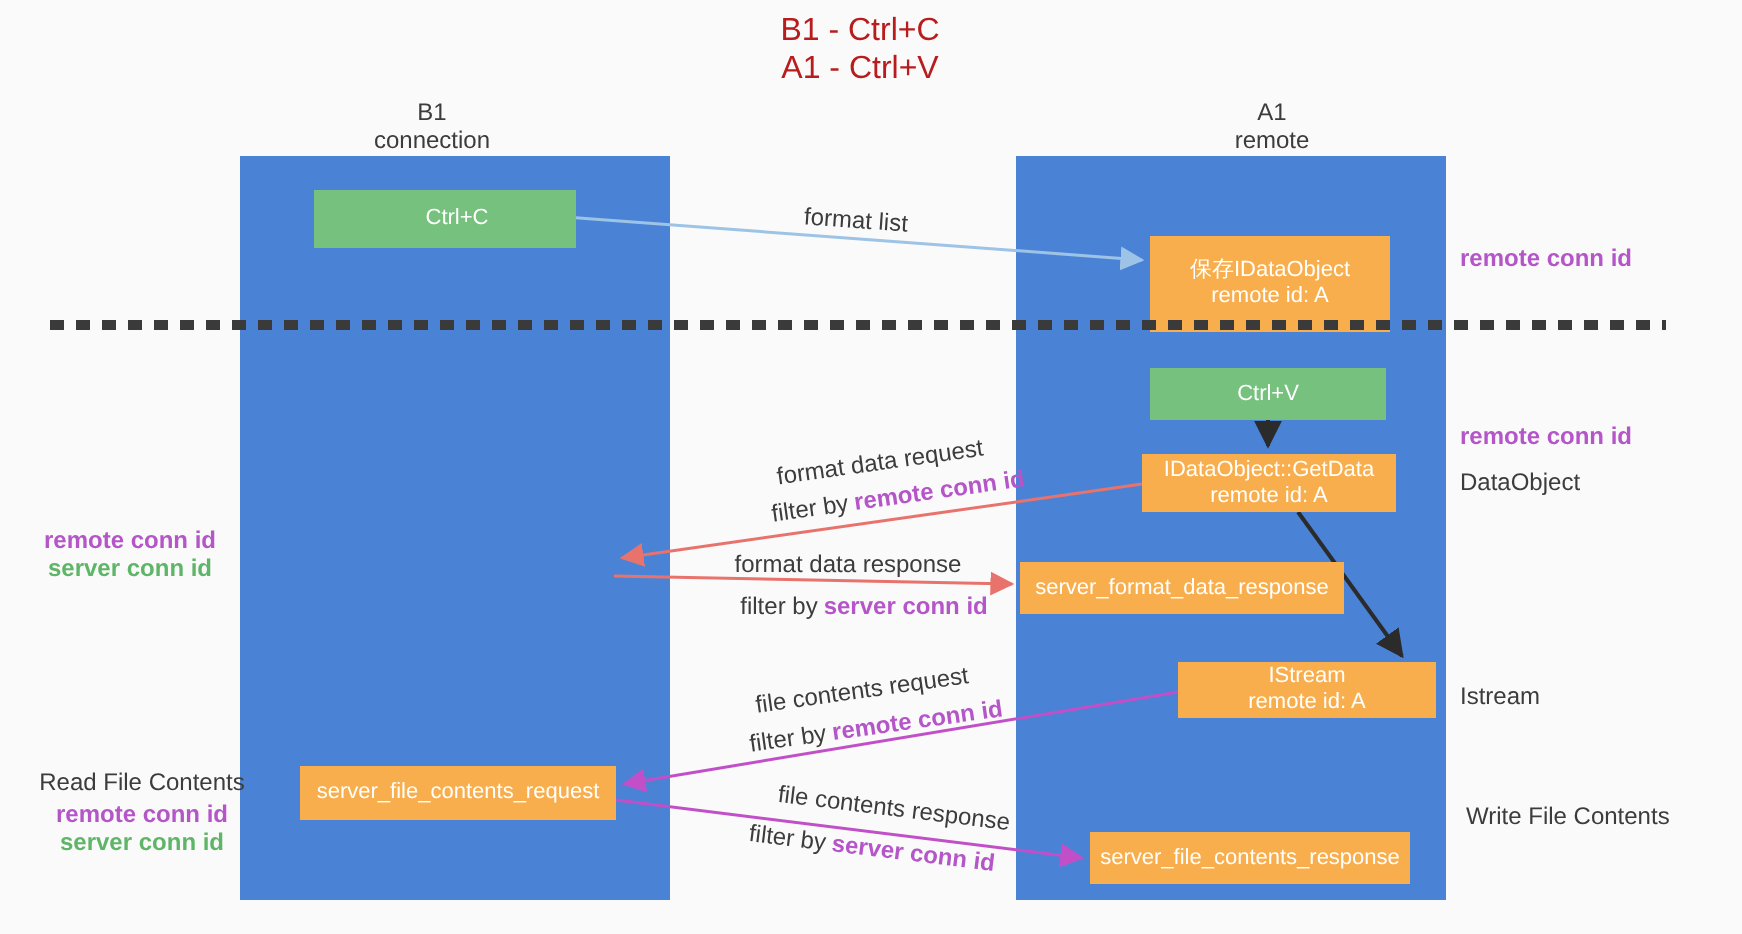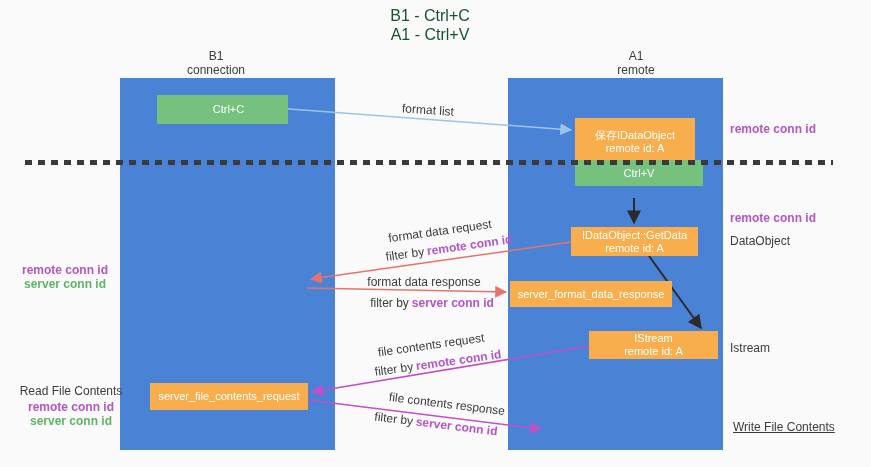--- a/index.html
+++ b/index.html
@@ -5,21 +5,21 @@
   :root{
     --bg:#fafafa; --lane-blue:#4a83d6; --box-orange:#f9ae4d; --box-green:#76c17d;
     --arrow-blue:#9dc3e6; --arrow-salmon:#e8736c; --arrow-magenta:#c150c8; --arrow-black:#2b2b2b;
     --text-dark:#3c3c3c; --text-purple:#b455c8; --text-green:#5fb567; --dash-color:#3a3a3a;
   }
   html,body{margin:0;padding:0;}
   .canvas{position:relative;width:871px;height:467px;background:var(--bg);
     font-family:"Liberation Sans",sans-serif;color:var(--text-dark);overflow:hidden;}
   .abs{position:absolute;}
   .title{left:430px;top:6px;transform:translateX(-50%);text-align:center;
-    font-size:16px;line-height:19px;color:#14532d;}
+    font-size:16px;line-height:19px;color:#b91c1c;}
   .lane-header{transform:translateX(-50%);text-align:center;font-size:12px;line-height:14px;}
   .lane{top:78px;width:215px;height:372px;background:var(--lane-blue);}
   .node{display:flex;flex-direction:column;align-items:center;justify-content:center;
     color:#fff;font-size:11px;line-height:13px;text-align:center;z-index:3;}
   .orange{background:var(--box-orange);}
   .green{background:var(--box-green);}
   .divider{left:25px;top:160px;width:808px;height:5px;z-index:4;
     background:repeating-linear-gradient(90deg,var(--dash-color) 0 7px,transparent 7px 13px);}
   .ann{font-size:12px;line-height:14px;}
   .purple{color:var(--text-purple);font-weight:bold;}
@@ -85,21 +85,21 @@
 
   <div class="abs node green" style="left:157px;top:95px;width:119px;height:29px;padding-left:12px;">
     <div>Ctrl+C</div>
   </div>
 
   <div class="abs node orange" style="left:575px;top:118px;width:120px;height:48px;">
     <div>保存IDataObject</div>
     <div>remote id: A</div>
   </div>
 
-  <div class="abs node green" style="left:575px;top:160px;width:128px;height:26px;">
+  <div class="abs node green" style="left:575px;top:184px;width:118px;height:26px;">
     <div>Ctrl+V</div>
   </div>
 
   <div class="abs node orange" style="left:571px;top:227px;width:127px;height:29px;">
     <div>IDataObject::GetData</div>
     <div>remote id: A</div>
   </div>
 
 
   <div class="abs node orange" style="left:510px;top:281px;width:162px;height:26px;">
@@ -108,20 +108,23 @@
 
   <div class="abs node orange" style="left:589px;top:331px;width:129px;height:28px;">
     <div>IStream</div>
     <div>remote id: A</div>
   </div>
 
   <div class="abs node orange" style="left:150px;top:383px;width:158px;height:27px;">
     <div>server_file_contents_request</div>
   </div>
 
+  <div class="abs node orange" style="left:545px;top:416px;width:160px;height:26px;">
+    <div>server_file_contents_response</div>
+  </div>
 
   <div class="abs edge-label center-lbl" style="left:428px;top:110px;transform:translate(-50%,-50%) rotate(4deg);">format list</div>
 
   <div class="abs edge-label center-lbl" style="left:440px;top:231px;transform:translate(-50%,-50%) rotate(-8deg);">format data request</div>
   <div class="abs edge-label center-lbl" style="left:449px;top:248px;transform:translate(-50%,-50%) rotate(-8deg);">
     <span>filter by</span><span class="hl">remote conn id</span>
   </div>
 
   <div class="abs edge-label center-lbl" style="left:424px;top:282px;">format data response</div>
   <div class="abs edge-label center-lbl" style="left:432px;top:303px;">
@@ -146,15 +149,15 @@
   <div class="abs ann" style="left:10px;top:384px;width:122px;text-align:center;">
     <div style="margin-bottom:2px;">Read File Contents</div>
     <div class="purple">remote conn id</div>
     <div class="greentx">server conn id</div>
   </div>
 
   <div class="abs ann purple" style="left:730px;top:122px;">remote conn id</div>
   <div class="abs ann purple" style="left:730px;top:211px;">remote conn id</div>
   <div class="abs ann" style="left:730px;top:234px;">DataObject</div>
   <div class="abs ann" style="left:730px;top:341px;">Istream</div>
-  <div class="abs ann" style="left:733px;top:420px;text-decoration:underline;">Write File Contents</div>
+  <div class="abs ann" style="left:733px;top:401px;">Write File Contents</div>
 
 </div>
 
 </body></html>

